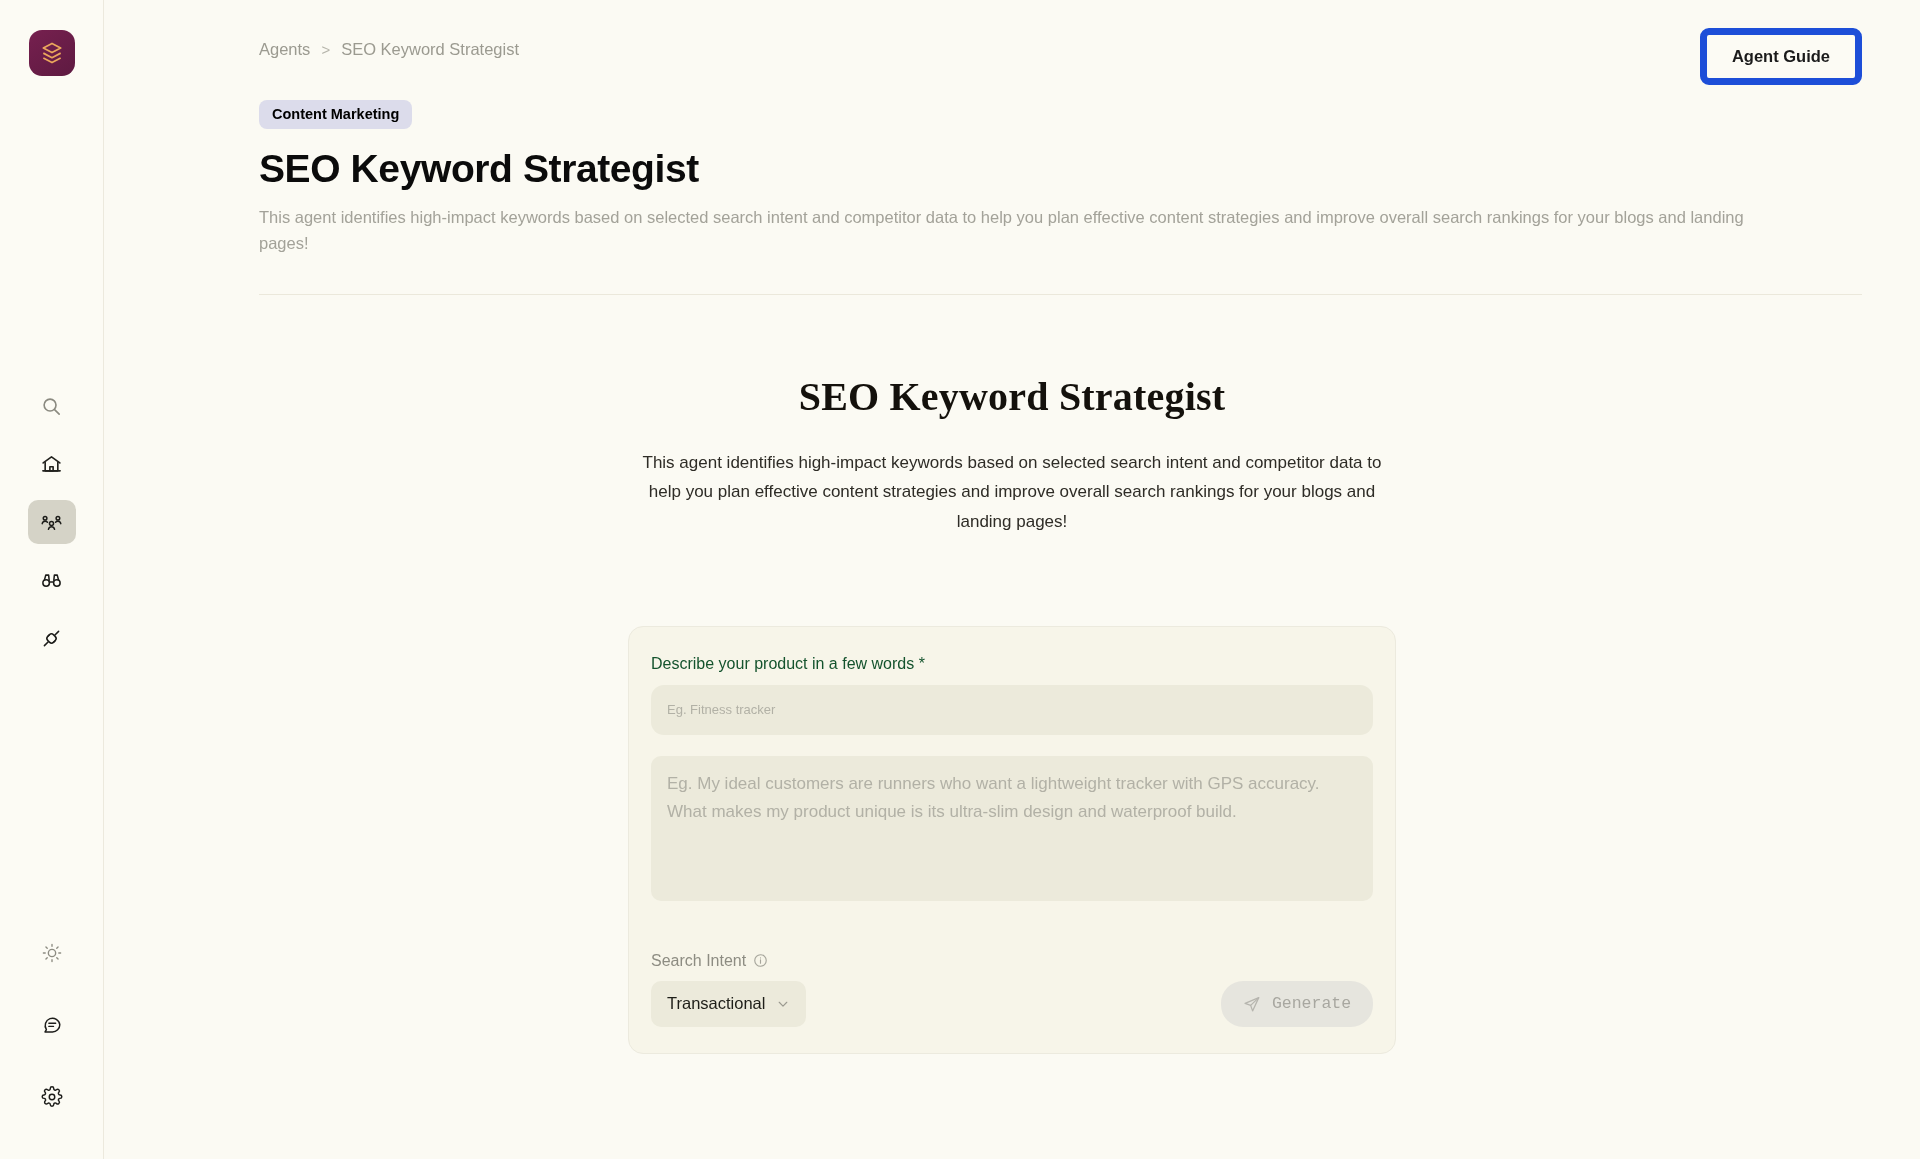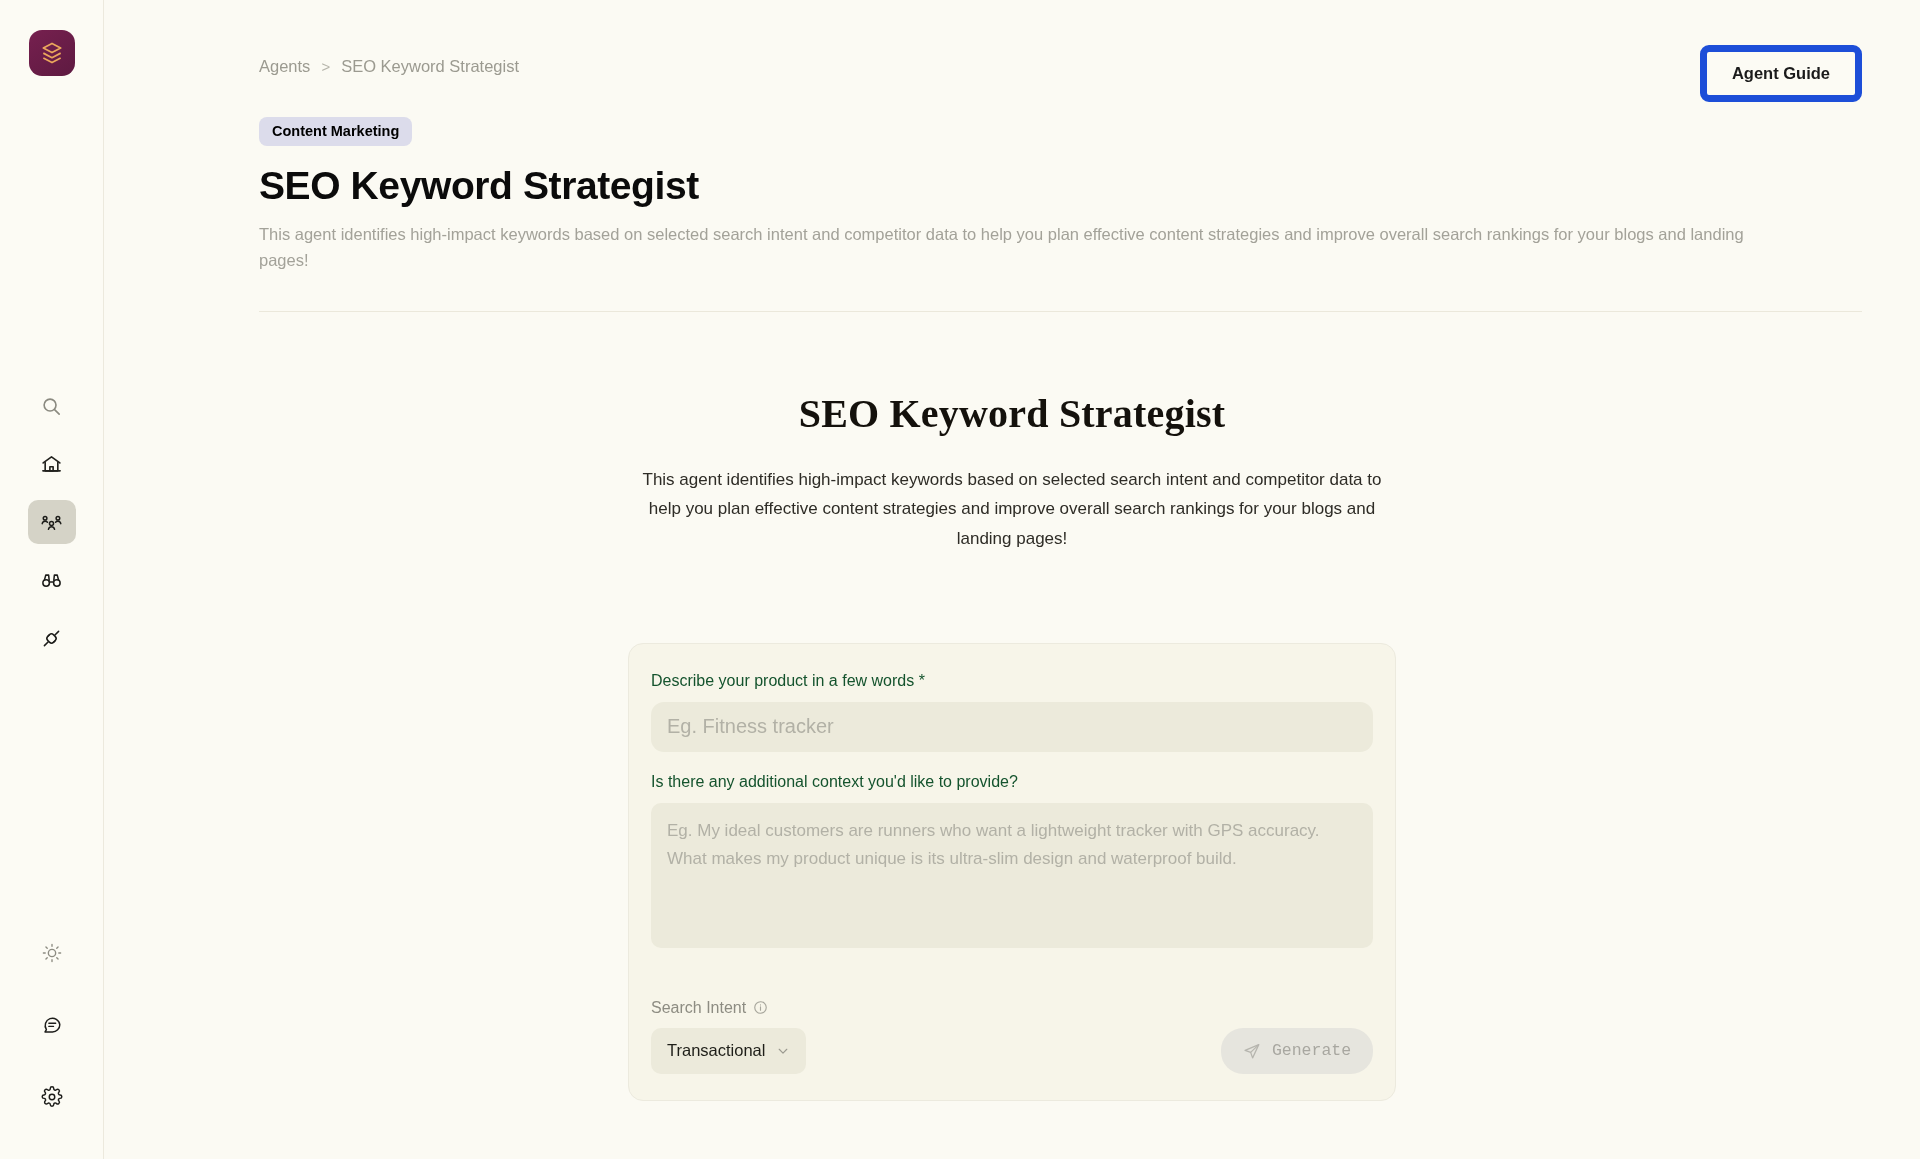--- a/index.html
+++ b/index.html
@@ -71,21 +71,21 @@
   }
 
   
   .main {
     flex: 1 1 auto;
     height: 1159px;
     overflow: hidden;
     position: relative;
   }
   .header {
-    padding: 45px 58px 0 155px;
+    padding: 28px 58px 0 155px;
   }
   .header-top {
     display: flex;
     align-items: flex-start;
     justify-content: space-between;
   }
   .breadcrumb {
     font-size: 16.5px;
     color: #9b9a90;
     display: flex;
@@ -175,21 +175,21 @@
     margin-bottom: 12px;
     display: block;
   }
   .text-input {
     width: 100%;
     height: 50px;
     border: none;
     border-radius: 13px;
     background: #eceadb;
     padding: 0 16px;
-    font-size: 20px;
+    font-size: 13px;
     font-family: "Liberation Sans", sans-serif;
     color: #2a2a24;
     outline: none;
   }
   .text-input::placeholder { color: #b2b1a6; }
   .field-block + .field-block { margin-top: 21px; }
   .text-area {
     width: 100%;
     height: 145px;
     border: none;
@@ -383,21 +383,20 @@
       <p class="agent-desc">This agent identifies high-impact keywords based on selected search intent and competitor data to help you plan effective content strategies and improve overall search rankings for your blogs and landing pages!</p>
 
       <section class="card">
 
         <div class="field-block">
           <label class="field-label">Describe your product in a few words *</label>
           <input class="text-input" type="text" placeholder="Eg. Fitness tracker" style="">
         </div>
 
         <div class="field-block">
-          <label class="field-label">Is there any additional context you'd like to provide?</label>
           <textarea class="text-area" placeholder="Eg. My ideal customers are runners who want a lightweight tracker with GPS accuracy. What makes my product unique is its ultra-slim design and waterproof build." style=""></textarea>
         </div>
 
         <div class="intent-row">
           <div class="intent-label">
             <span>Search Intent</span>
             <span>
               <svg width="15" height="15" viewBox="0 0 24 24" fill="none" stroke="#a6a59b" stroke-width="1.8" stroke-linecap="round">
                 <circle cx="12" cy="12" r="9.2"></circle>
                   <path d="M12 11v5.4"></path>

